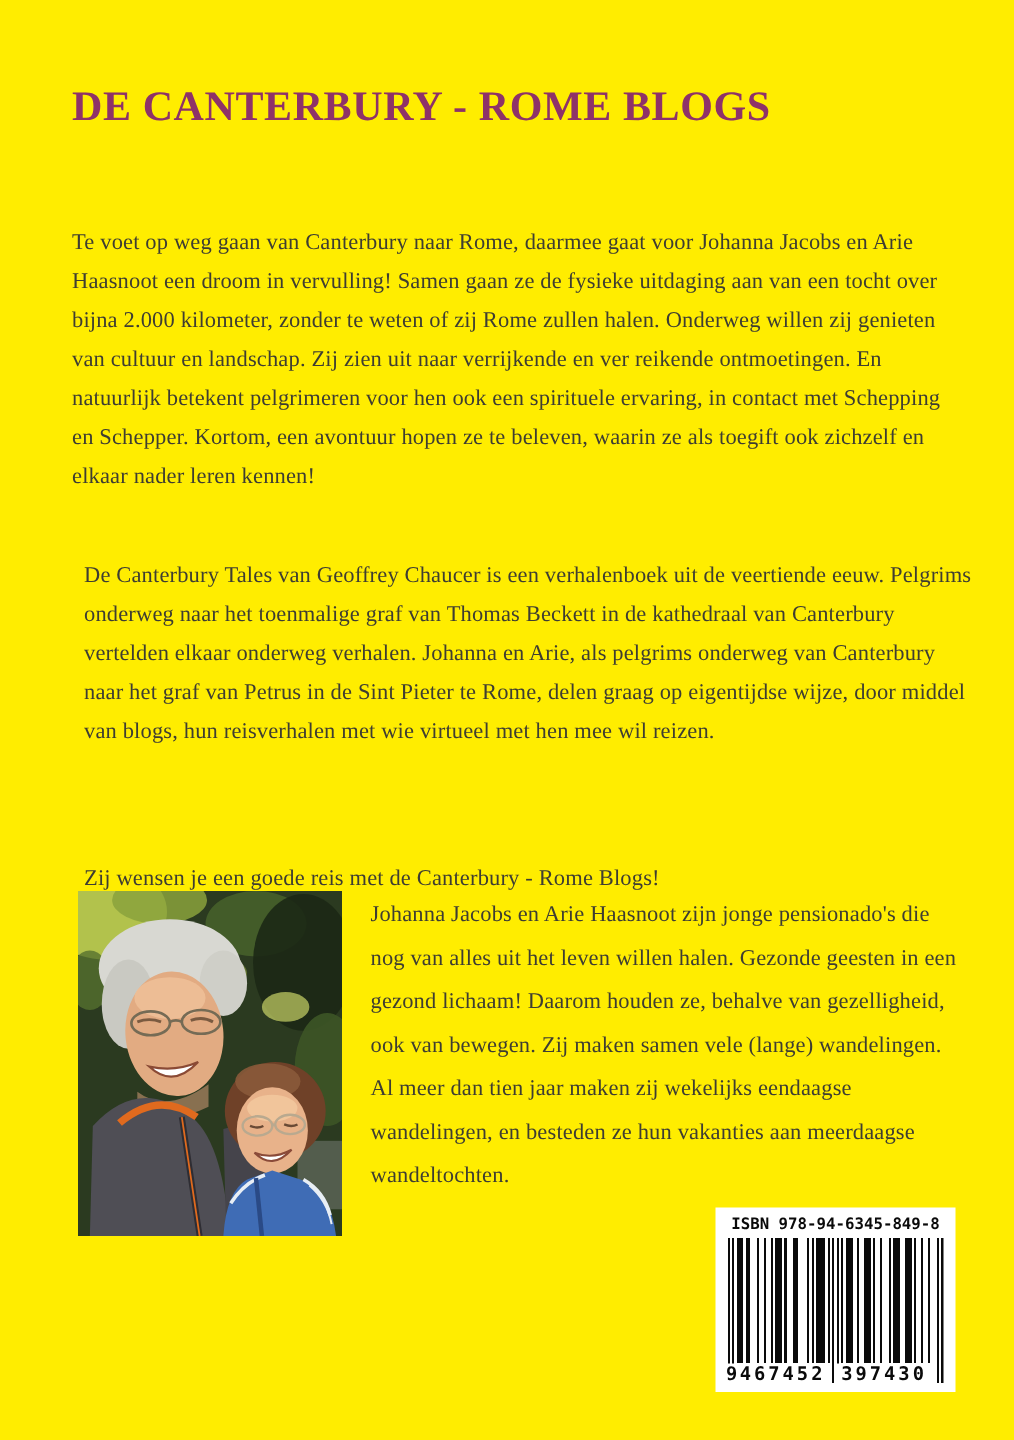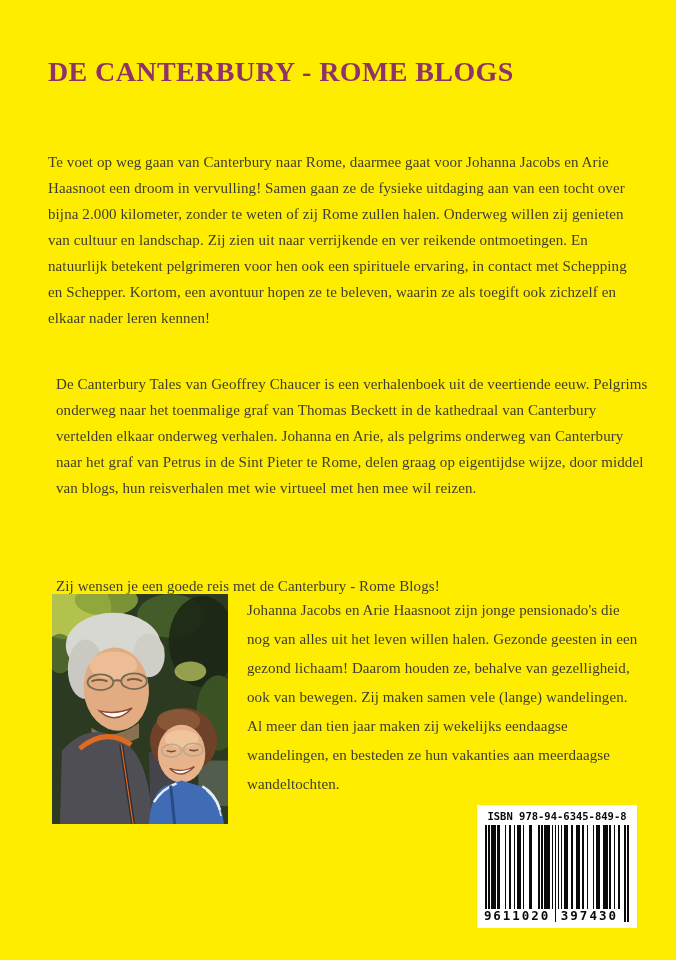--- a/index.html
+++ b/index.html
@@ -170,18 +170,18 @@
           <rect x="78" y="0" width="1" height="57"></rect>
           <rect x="79" y="0" width="1" height="57"></rect>
           <rect x="80" y="0" width="1" height="57"></rect>
           <rect x="82" y="0" width="1" height="57"></rect>
           <rect x="85" y="0" width="1" height="57"></rect>
           <rect x="88" y="0" width="1" height="57"></rect>
           <rect x="92" y="0" width="1" height="66"></rect>
           <rect x="94" y="0" width="1" height="66"></rect>
         </svg>
       <span class="ean-digit d1">9</span>
-      <span class="ean-digit d2">611020</span>
+      <span class="ean-digit d2">467452</span>
       <span class="ean-digit d3">397430</span>
     </div>
   </div>
 
 </div>
 
 </body></html>

